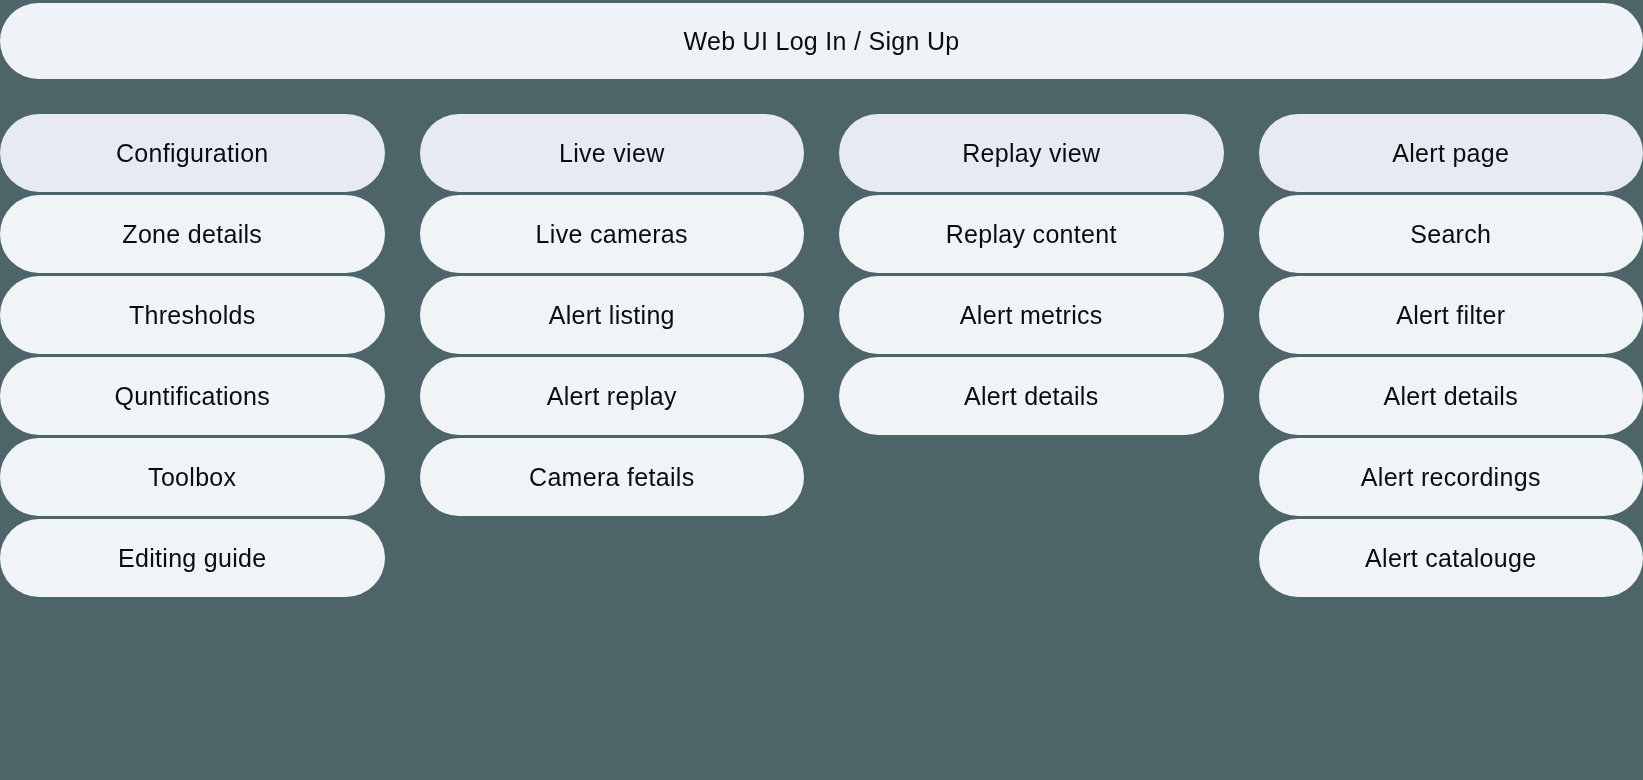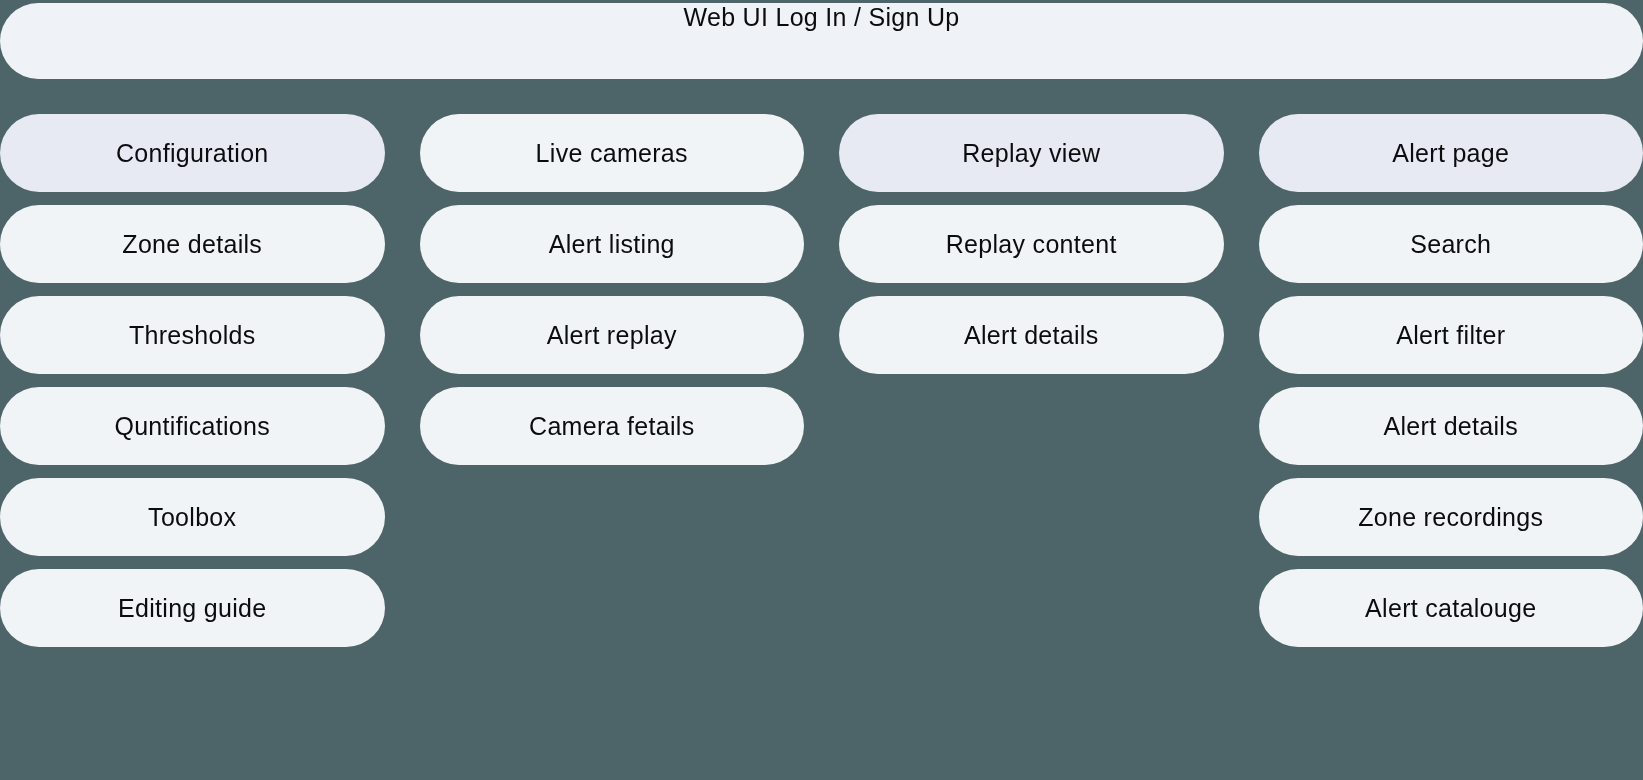--- a/index.html
+++ b/index.html
@@ -25,32 +25,33 @@
     width: 1643px;
     height: 780px;
   }
   .banner {
     margin-top: 3px;
     width: 100%;
     height: 76px;
     border-radius: 38px;
     background: var(--pill-banner);
     display: flex;
+    align-items: center;
     justify-content: center;
   }
   .columns {
     display: flex;
     gap: 35px;
     margin-top: 35px;
   }
   .col {
     flex: 1 1 0;
     display: flex;
     flex-direction: column;
-    gap: 13px;
+    gap: 3px;
   }
   .pill {
     height: 78px;
     border-radius: 39px;
     background: var(--pill);
     display: flex;
     align-items: center;
     justify-content: center;
   }
   .pill.header {
@@ -87,20 +88,23 @@
           <span class="label">Quntifications</span>
         </div>
         <div class="pill">
           <span class="label">Toolbox</span>
         </div>
         <div class="pill">
           <span class="label">Editing guide</span>
         </div>
       </div>
       <div class="col">
+        <div class="pill header">
+          <span class="label">Live view</span>
+        </div>
         <div class="pill">
           <span class="label">Live cameras</span>
         </div>
         <div class="pill">
           <span class="label">Alert listing</span>
         </div>
         <div class="pill">
           <span class="label">Alert replay</span>
         </div>
         <div class="pill">
@@ -108,38 +112,41 @@
         </div>
       </div>
       <div class="col">
         <div class="pill header">
           <span class="label">Replay view</span>
         </div>
         <div class="pill">
           <span class="label">Replay content</span>
         </div>
         <div class="pill">
+          <span class="label">Alert metrics</span>
+        </div>
+        <div class="pill">
           <span class="label">Alert details</span>
         </div>
       </div>
       <div class="col">
         <div class="pill header">
           <span class="label">Alert page</span>
         </div>
         <div class="pill">
           <span class="label">Search</span>
         </div>
         <div class="pill">
           <span class="label">Alert filter</span>
         </div>
         <div class="pill">
           <span class="label">Alert details</span>
         </div>
         <div class="pill">
-          <span class="label">Zone recordings</span>
+          <span class="label">Alert recordings</span>
         </div>
         <div class="pill">
           <span class="label">Alert catalouge</span>
         </div>
       </div>
     </div>
 
 </div>
 
 </body></html>

